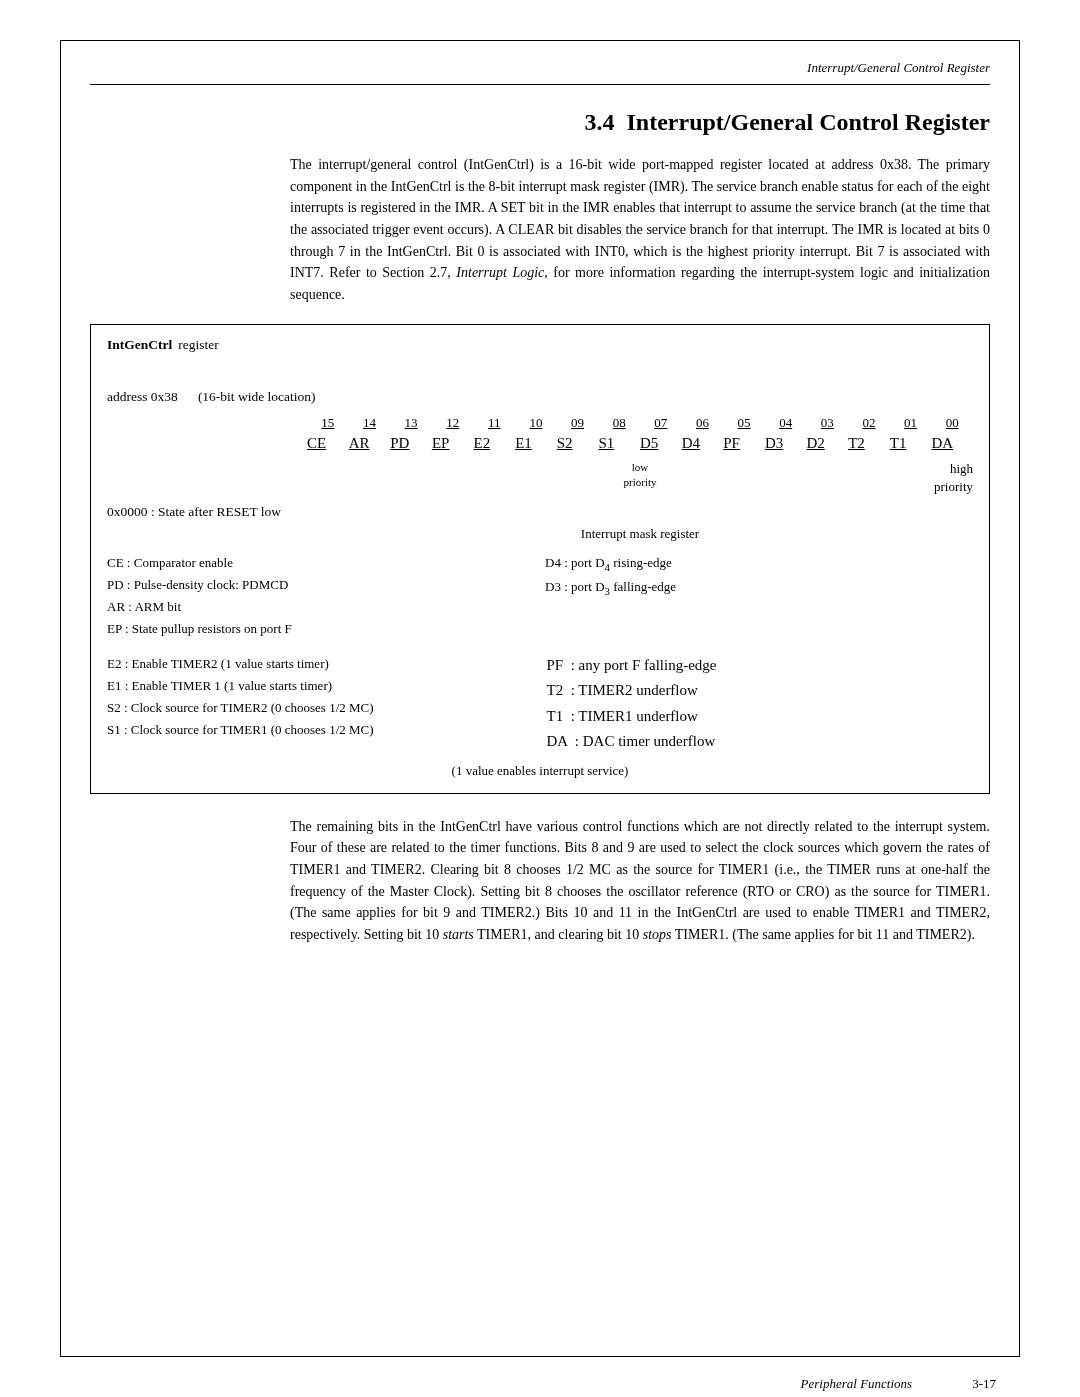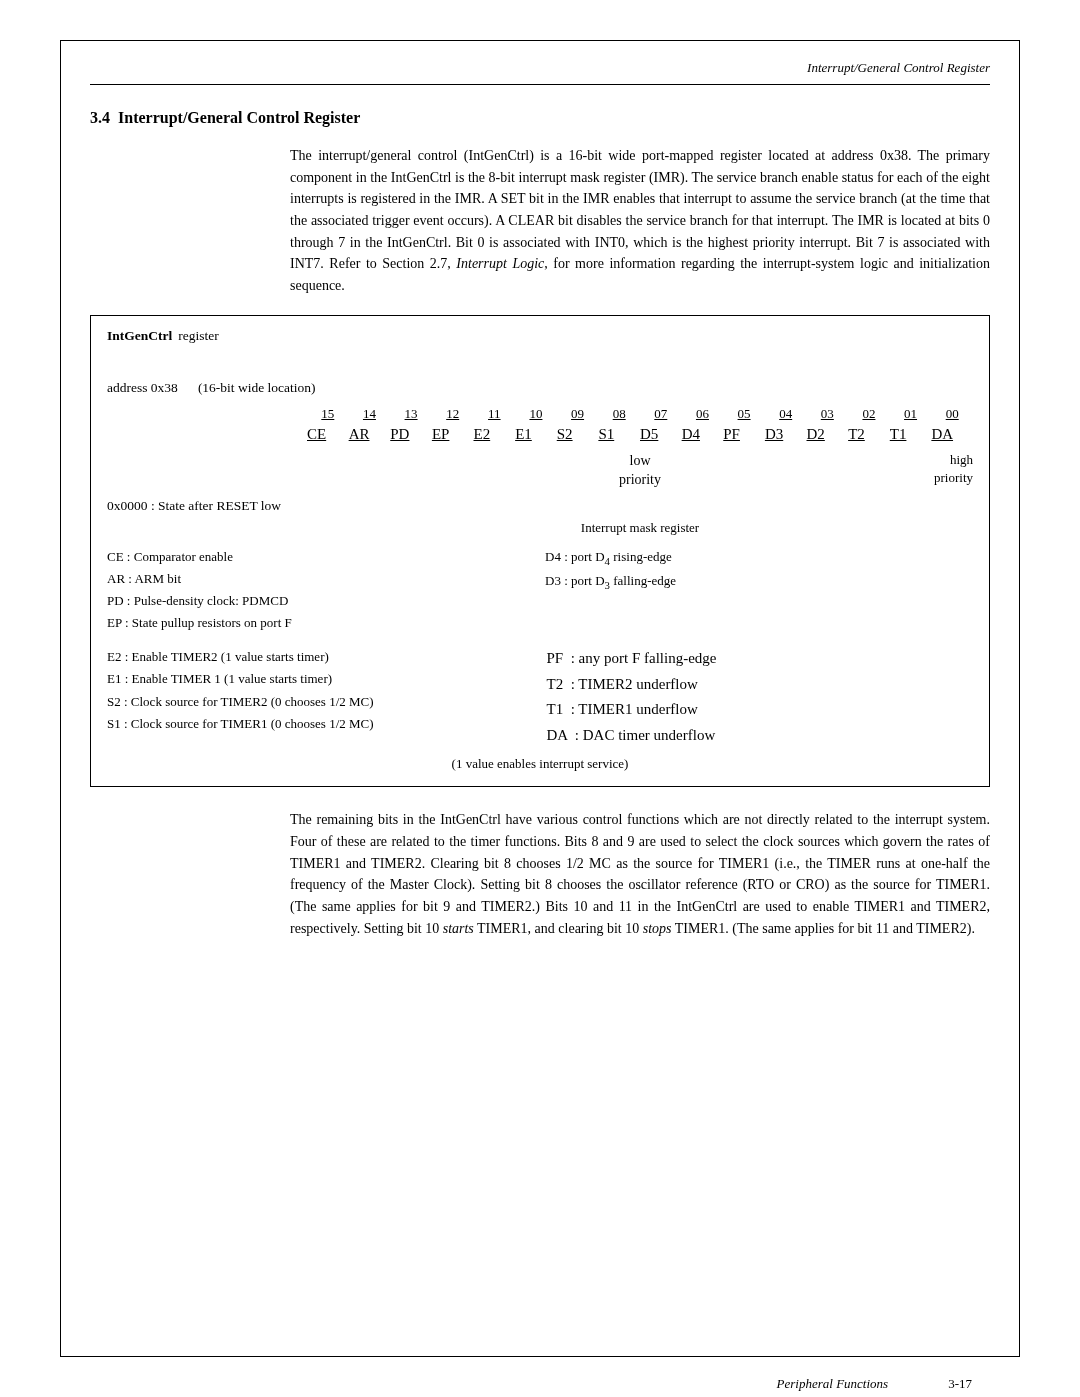--- a/index.html
+++ b/index.html
@@ -60,23 +60,24 @@
       text-align: right;
       font-style: italic;
       font-size: 13px;
       padding-bottom: 8px;
       border-bottom: 1px solid #000;
       margin-bottom: 24px;
     }
 
     
     .section-heading {
-      font-size: 16px;
+      font-size: 24px;
       font-weight: bold;
       margin-bottom: 18px;
+      text-align: right;
     }
 
     
     .body-text {
       margin-left: 200px;
       margin-right: 0px;
       text-align: justify;
       line-height: 1.55;
       font-size: 14px;
       margin-bottom: 18px;
@@ -197,21 +198,21 @@
       text-align: center;
       font-size: 13px;
       margin-top: 6px;
     }
 
     
     .page-footer {
       position: absolute;
       bottom: 5px;
       left: 90px;
-      right: 108px;
+      right: 84px;
       display: flex;
       justify-content: flex-end;
       align-items: center;
       font-size: 13px;
     }
     .footer-chapter {
       font-style: italic;
       margin-right: 60px;
     }
     .footer-page {
@@ -298,38 +299,38 @@
       <div class="bit-name-cell">D3</div>
       <div class="bit-name-cell">D2</div>
       <div class="bit-name-cell">T2</div>
       <div class="bit-name-cell">T1</div>
       <div class="bit-name-cell">DA</div>
     </div>
 
     <div class="priority-row">
       <div></div>
       <div style="grid-column:2/9"></div>
-      <div class="priority-low" style="grid-column:9/11; text-align:center; font-size:14px; line-height:1.4">low<br>priority</div>
+      <div class="priority-low" style="grid-column:9/11; text-align:center; font-size:11px; line-height:1.4">low<br>priority</div>
       <div style="grid-column:11/17"></div>
       <div class="priority-high" style="grid-column:17/18; text-align:right; font-size:13px; line-height:1.4">high<br>priority</div>
     </div>
 
     <div class="reset-row">
       <span>0x0000 : State after RESET low</span>
     </div>
 
     <div style="text-align:center; font-size:13px; margin-bottom:10px; margin-left:200px;">
       <span>Interrupt mask register</span>
     </div>
 
     <div class="desc-cols">
       <div class="desc-col-left">
         <div>CE : Comparator enable</div>
+        <div>PD : Pulse-density clock: PDMCD</div>
         <div>AR : ARM bit</div>
-        <div>PD : Pulse-density clock: PDMCD</div>
         <div>EP : State pullup resistors on port F</div>
       </div>
       <div class="desc-col-right">
         <div>D4 : port D<sub>4</sub> rising-edge</div>
         <div>D3 : port D<sub>3</sub> falling-edge</div>
       </div>
     </div>
 
     <div class="desc-cols-2">
       <div class="desc-col2-left">

